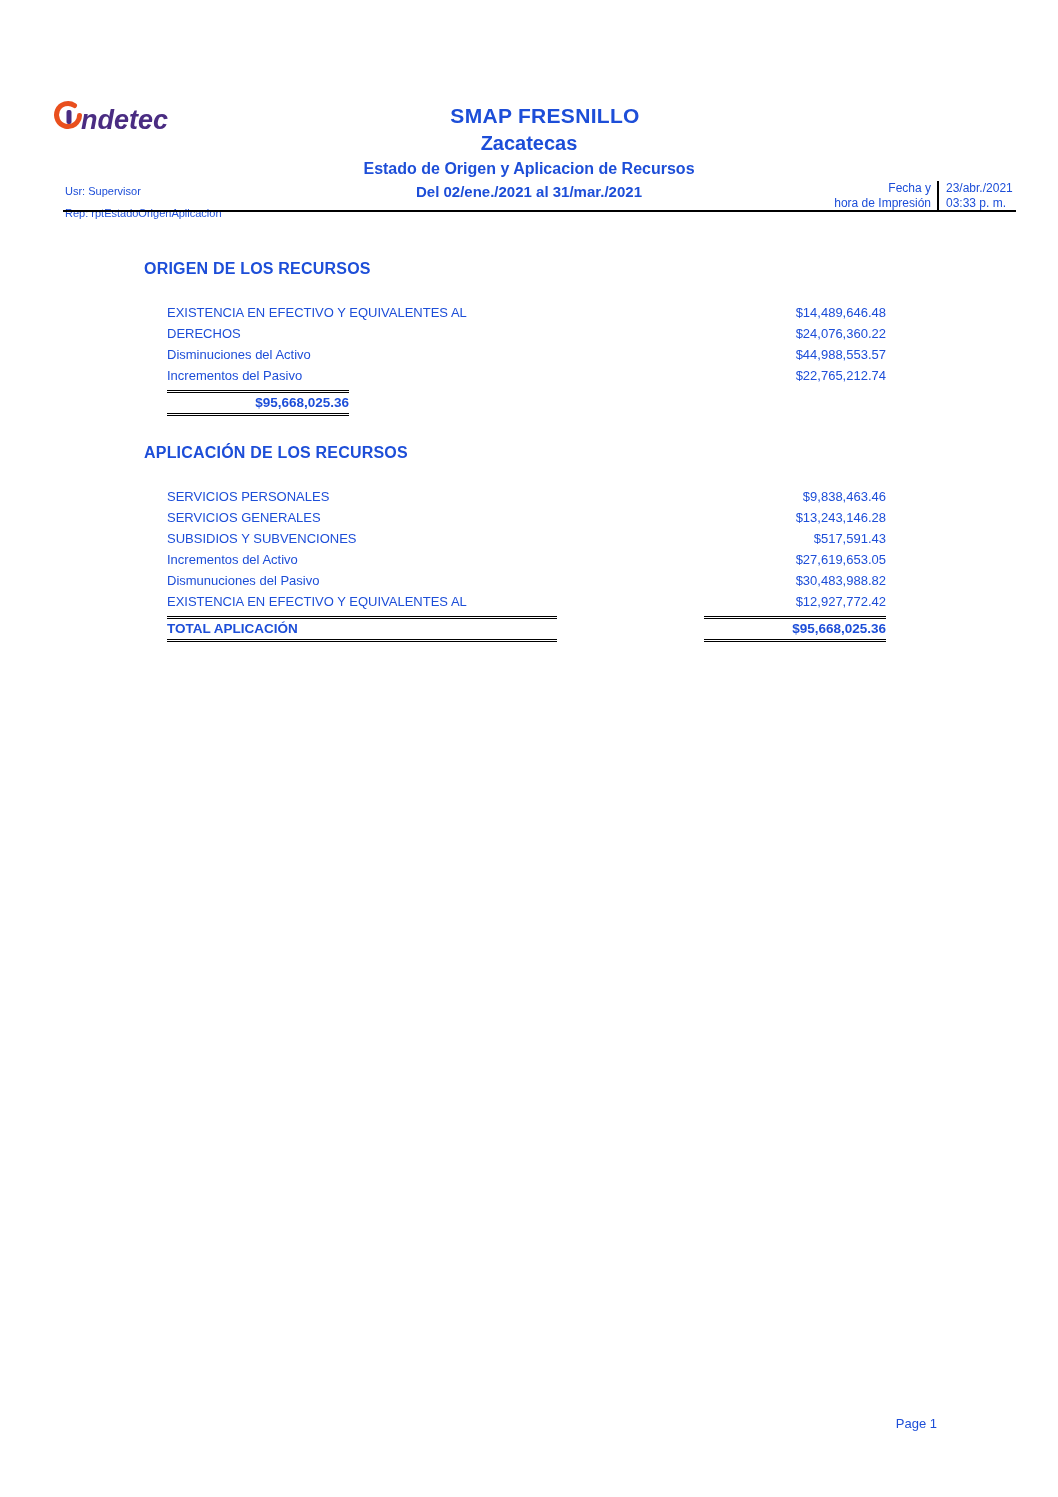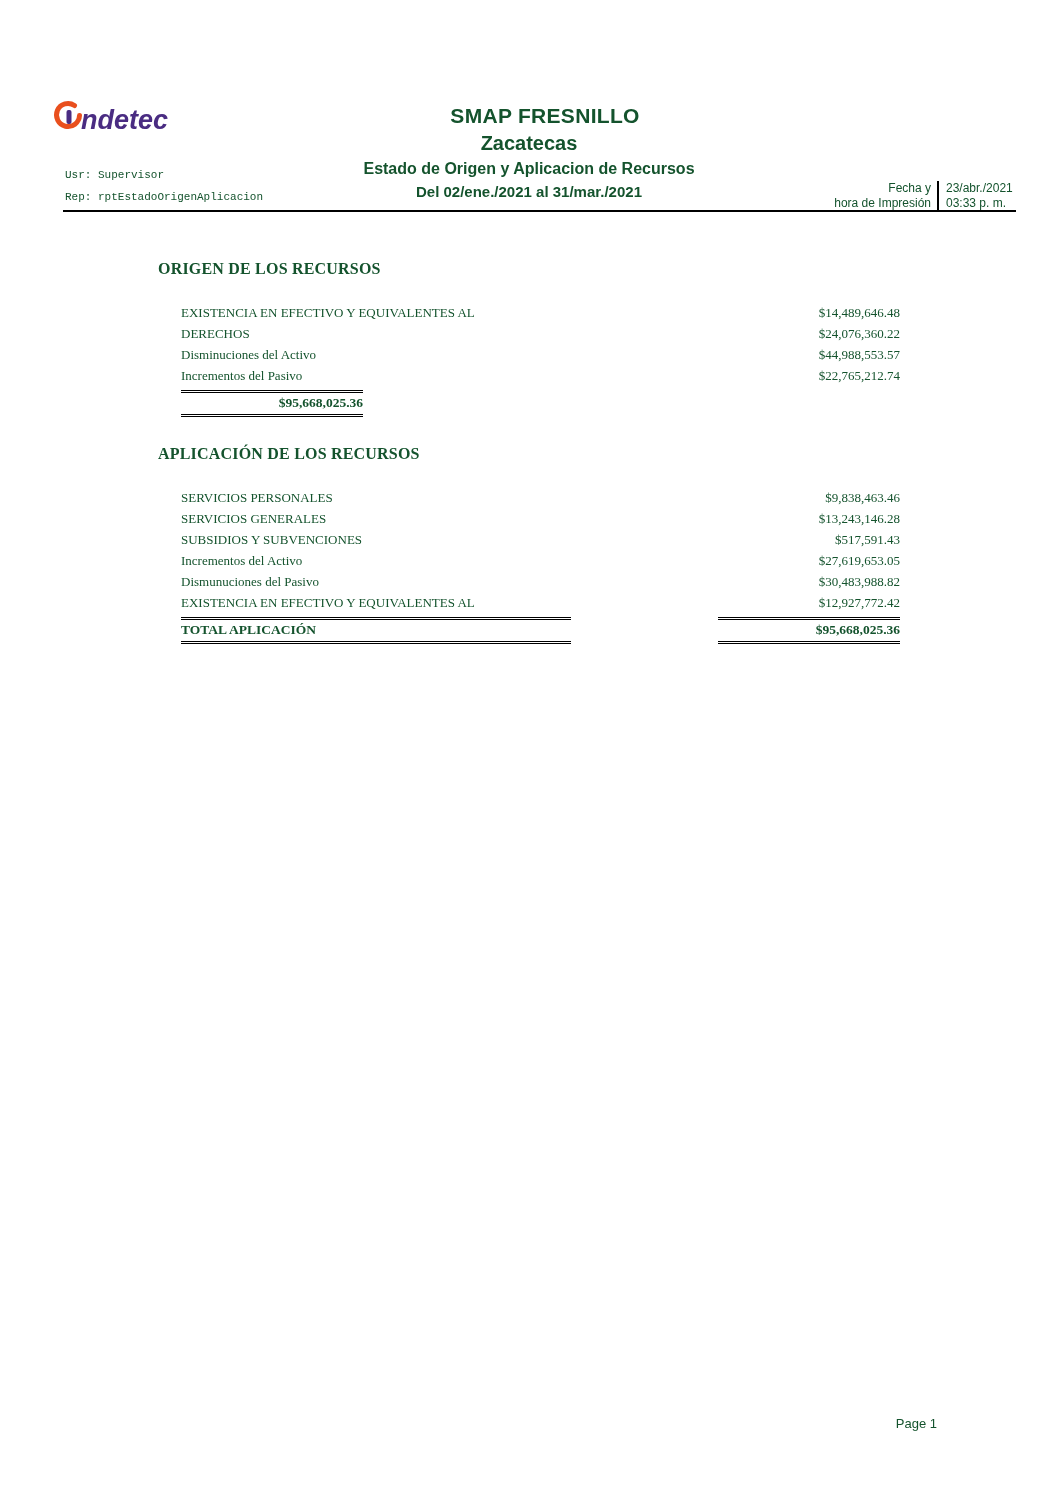--- a/index.html
+++ b/index.html
@@ -1,37 +1,37 @@
 <!DOCTYPE html>
 <html><head>
 <meta charset="utf-8">
 <style>
   html,body{margin:0;padding:0;background:#fff;}
   .page{
-    position:relative;width:1058px;height:1497px;background:#ffffff;color:#14532d;
+    position:relative;width:1058px;height:1497px;background:#ffffff;color:#1d4ed8;
     font-family:"Liberation Sans",sans-serif;overflow:hidden;
   }
   
   .logo{position:absolute;left:50px;top:98px;}
   svg text{font-family:"Liberation Sans",sans-serif;}
   .header-center{position:absolute;left:0;top:104px;width:100%;text-align:center;font-weight:bold;}
   .org-name{font-size:21px;letter-spacing:.3px;padding-left:32px;}
   .org-location{font-size:20px;margin-top:4px;}
   .report-title{font-size:16px;margin-top:5px;}
   .period{font-size:15px;margin-top:5px;}
-  .meta-left{position:absolute;left:65px;top:164px;font-size:11px;font-family:Liberation Mono, monospace;}
+  .meta-left{position:absolute;left:65px;top:180px;font-size:11px;}
   .meta-left div{line-height:22px;}
   .meta-right{position:absolute;right:42px;top:181px;font-size:12px;display:flex;align-items:stretch;}
   .meta-labels{text-align:right;padding-right:6px;}
   .meta-labels div,.meta-values div{line-height:15px;}
   .meta-sep{width:2px;background:#000;}
   .meta-values{padding-left:7px;min-width:70px;text-align:left;}
   .header-rule{position:absolute;left:63px;top:210px;width:953px;border-top:2px solid #000;}
   
-  .body{position:absolute;left:158px;top:260px;width:745px;font-family:Liberation Serif, serif;}
+  .body{position:absolute;left:144px;top:260px;width:745px;}
   .section-heading{font-size:16px;font-weight:bold;line-height:18px;margin:0 0 24px 0;letter-spacing:.2px;}
   .rows{margin-left:23px;width:719px;}
   .row{display:flex;justify-content:space-between;align-items:baseline;font-size:13px;line-height:21px;}
   .row-amount{text-align:right;white-space:nowrap;}
   .total-row{display:flex;justify-content:space-between;font-size:13.5px;font-weight:bold;margin-top:4px;}
   .total-label,.total-amount{border-top:3px double #000;border-bottom:3px double #000;padding:2px 0 3px;}
   .total-label{width:390px;}
   .total-amount{width:182px;text-align:right;white-space:nowrap;}
   .section + .section{margin-top:28px;}
   

